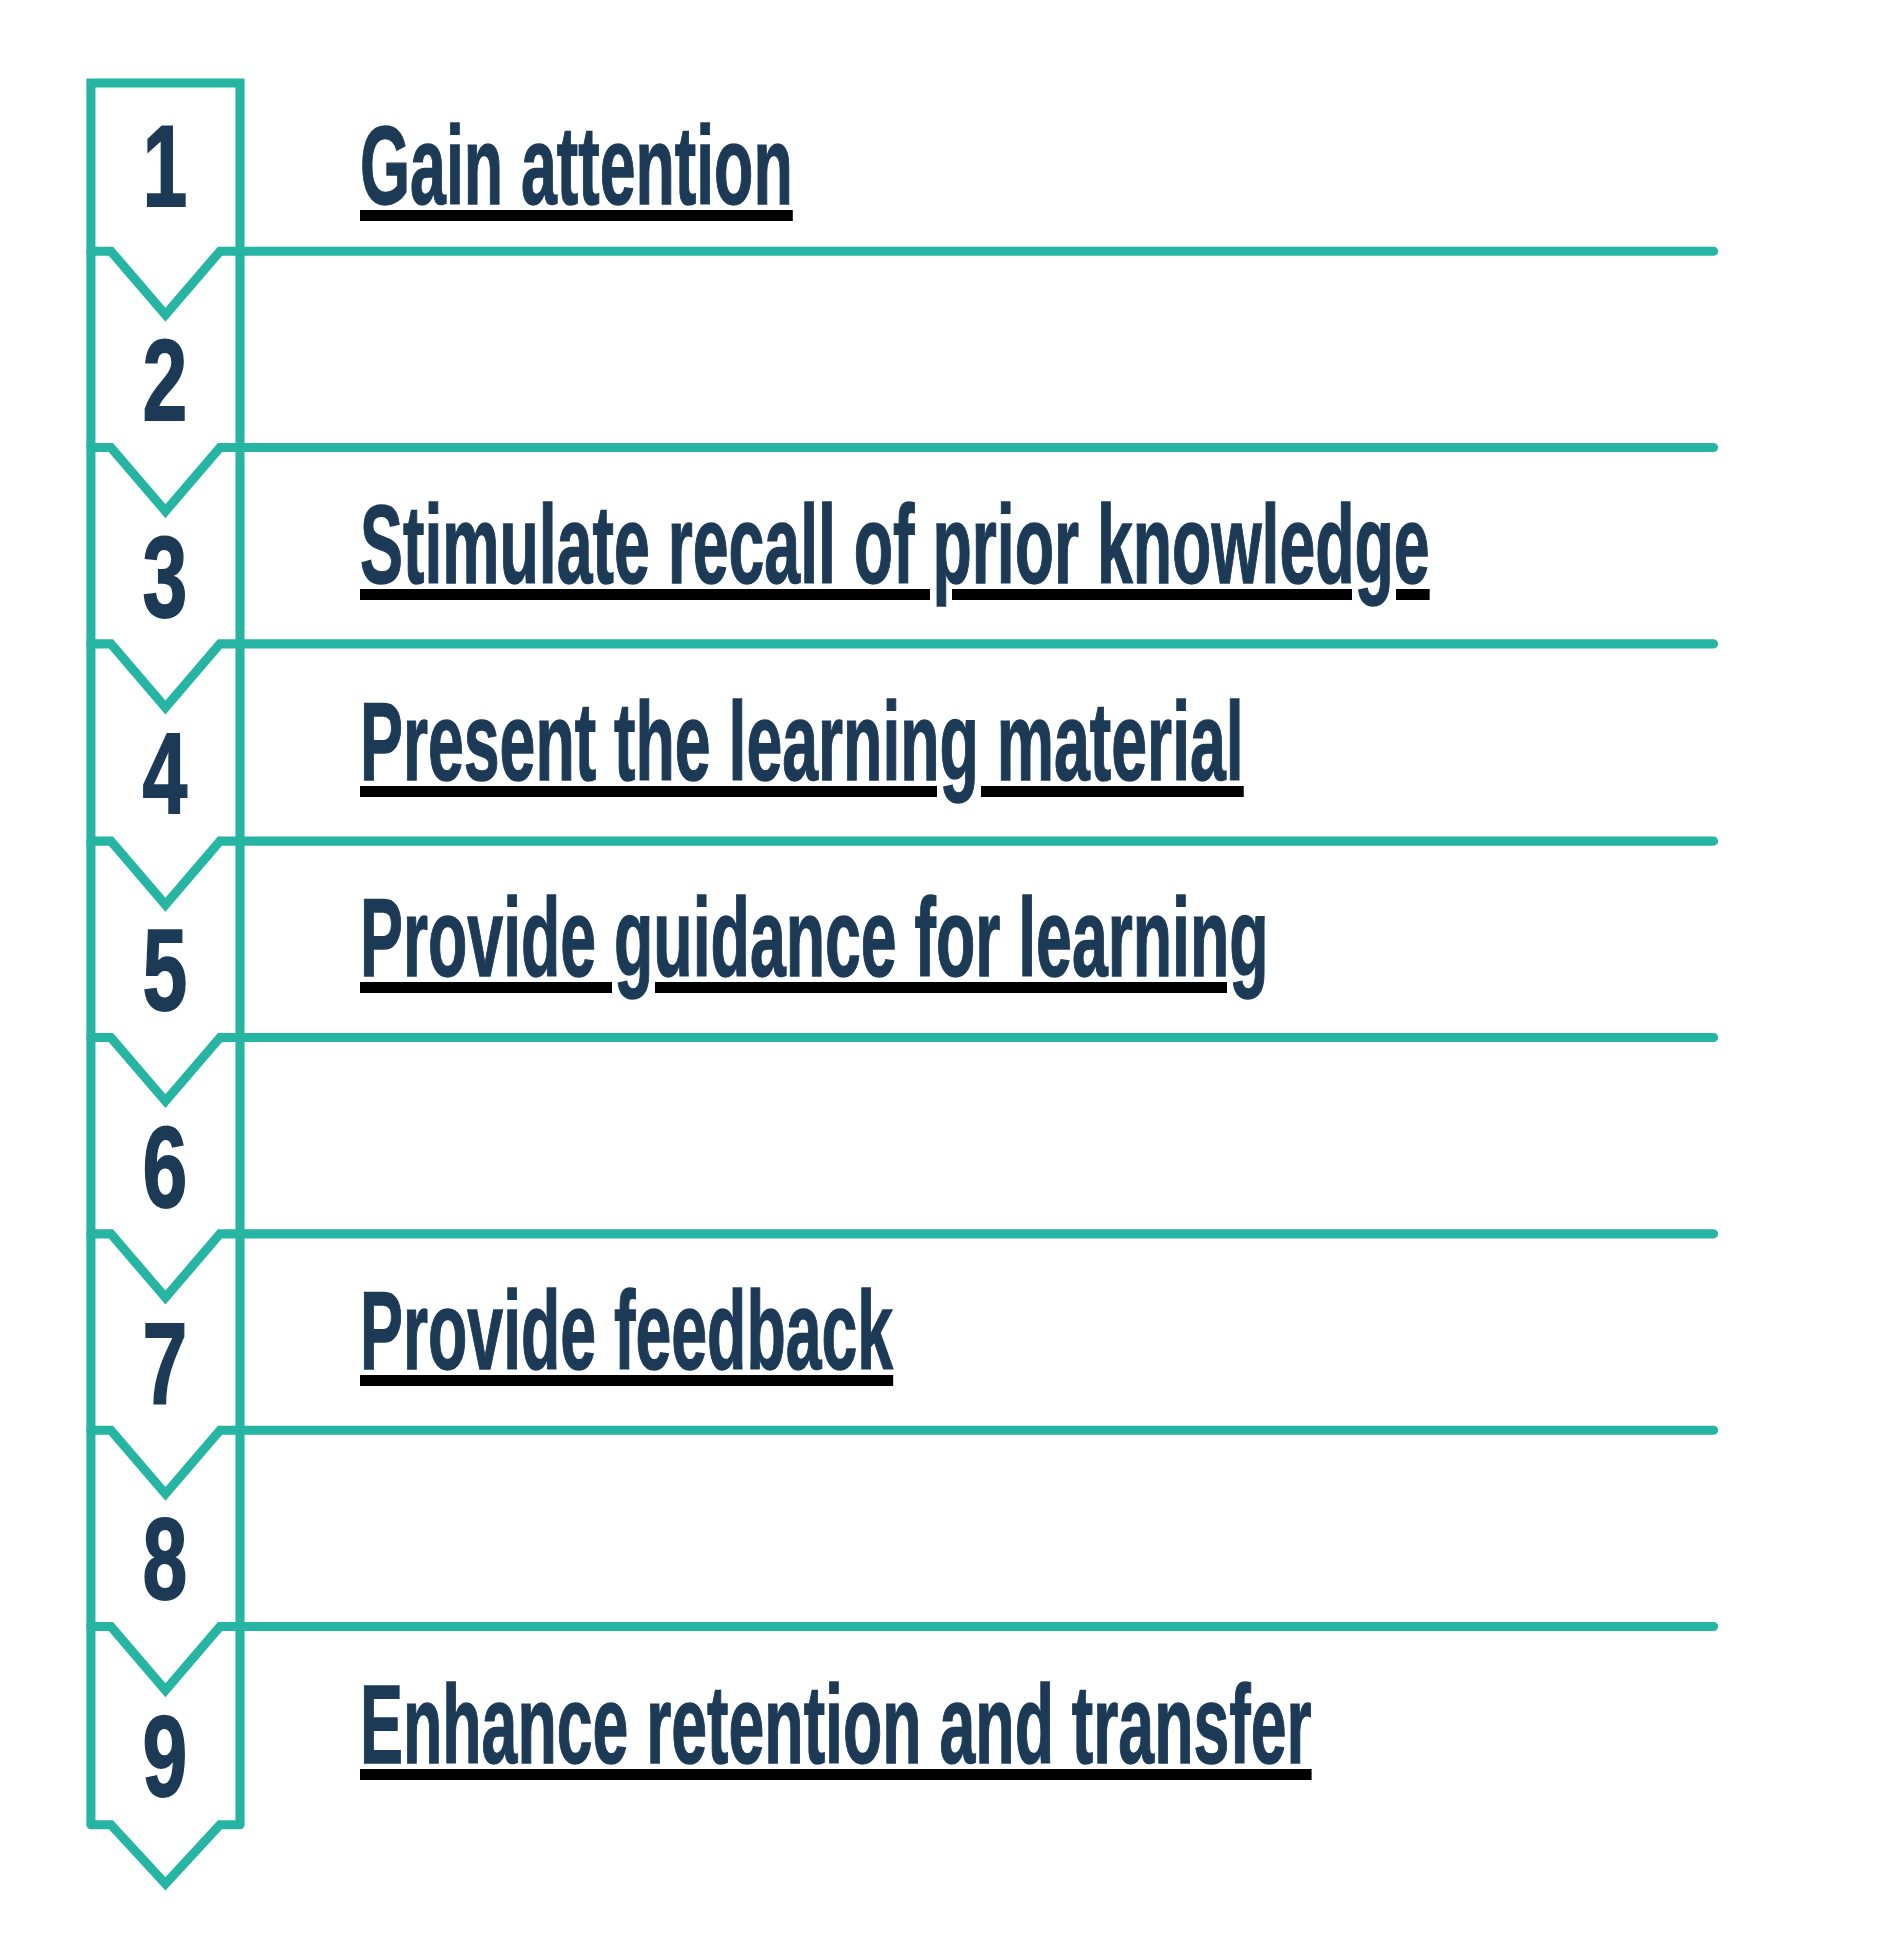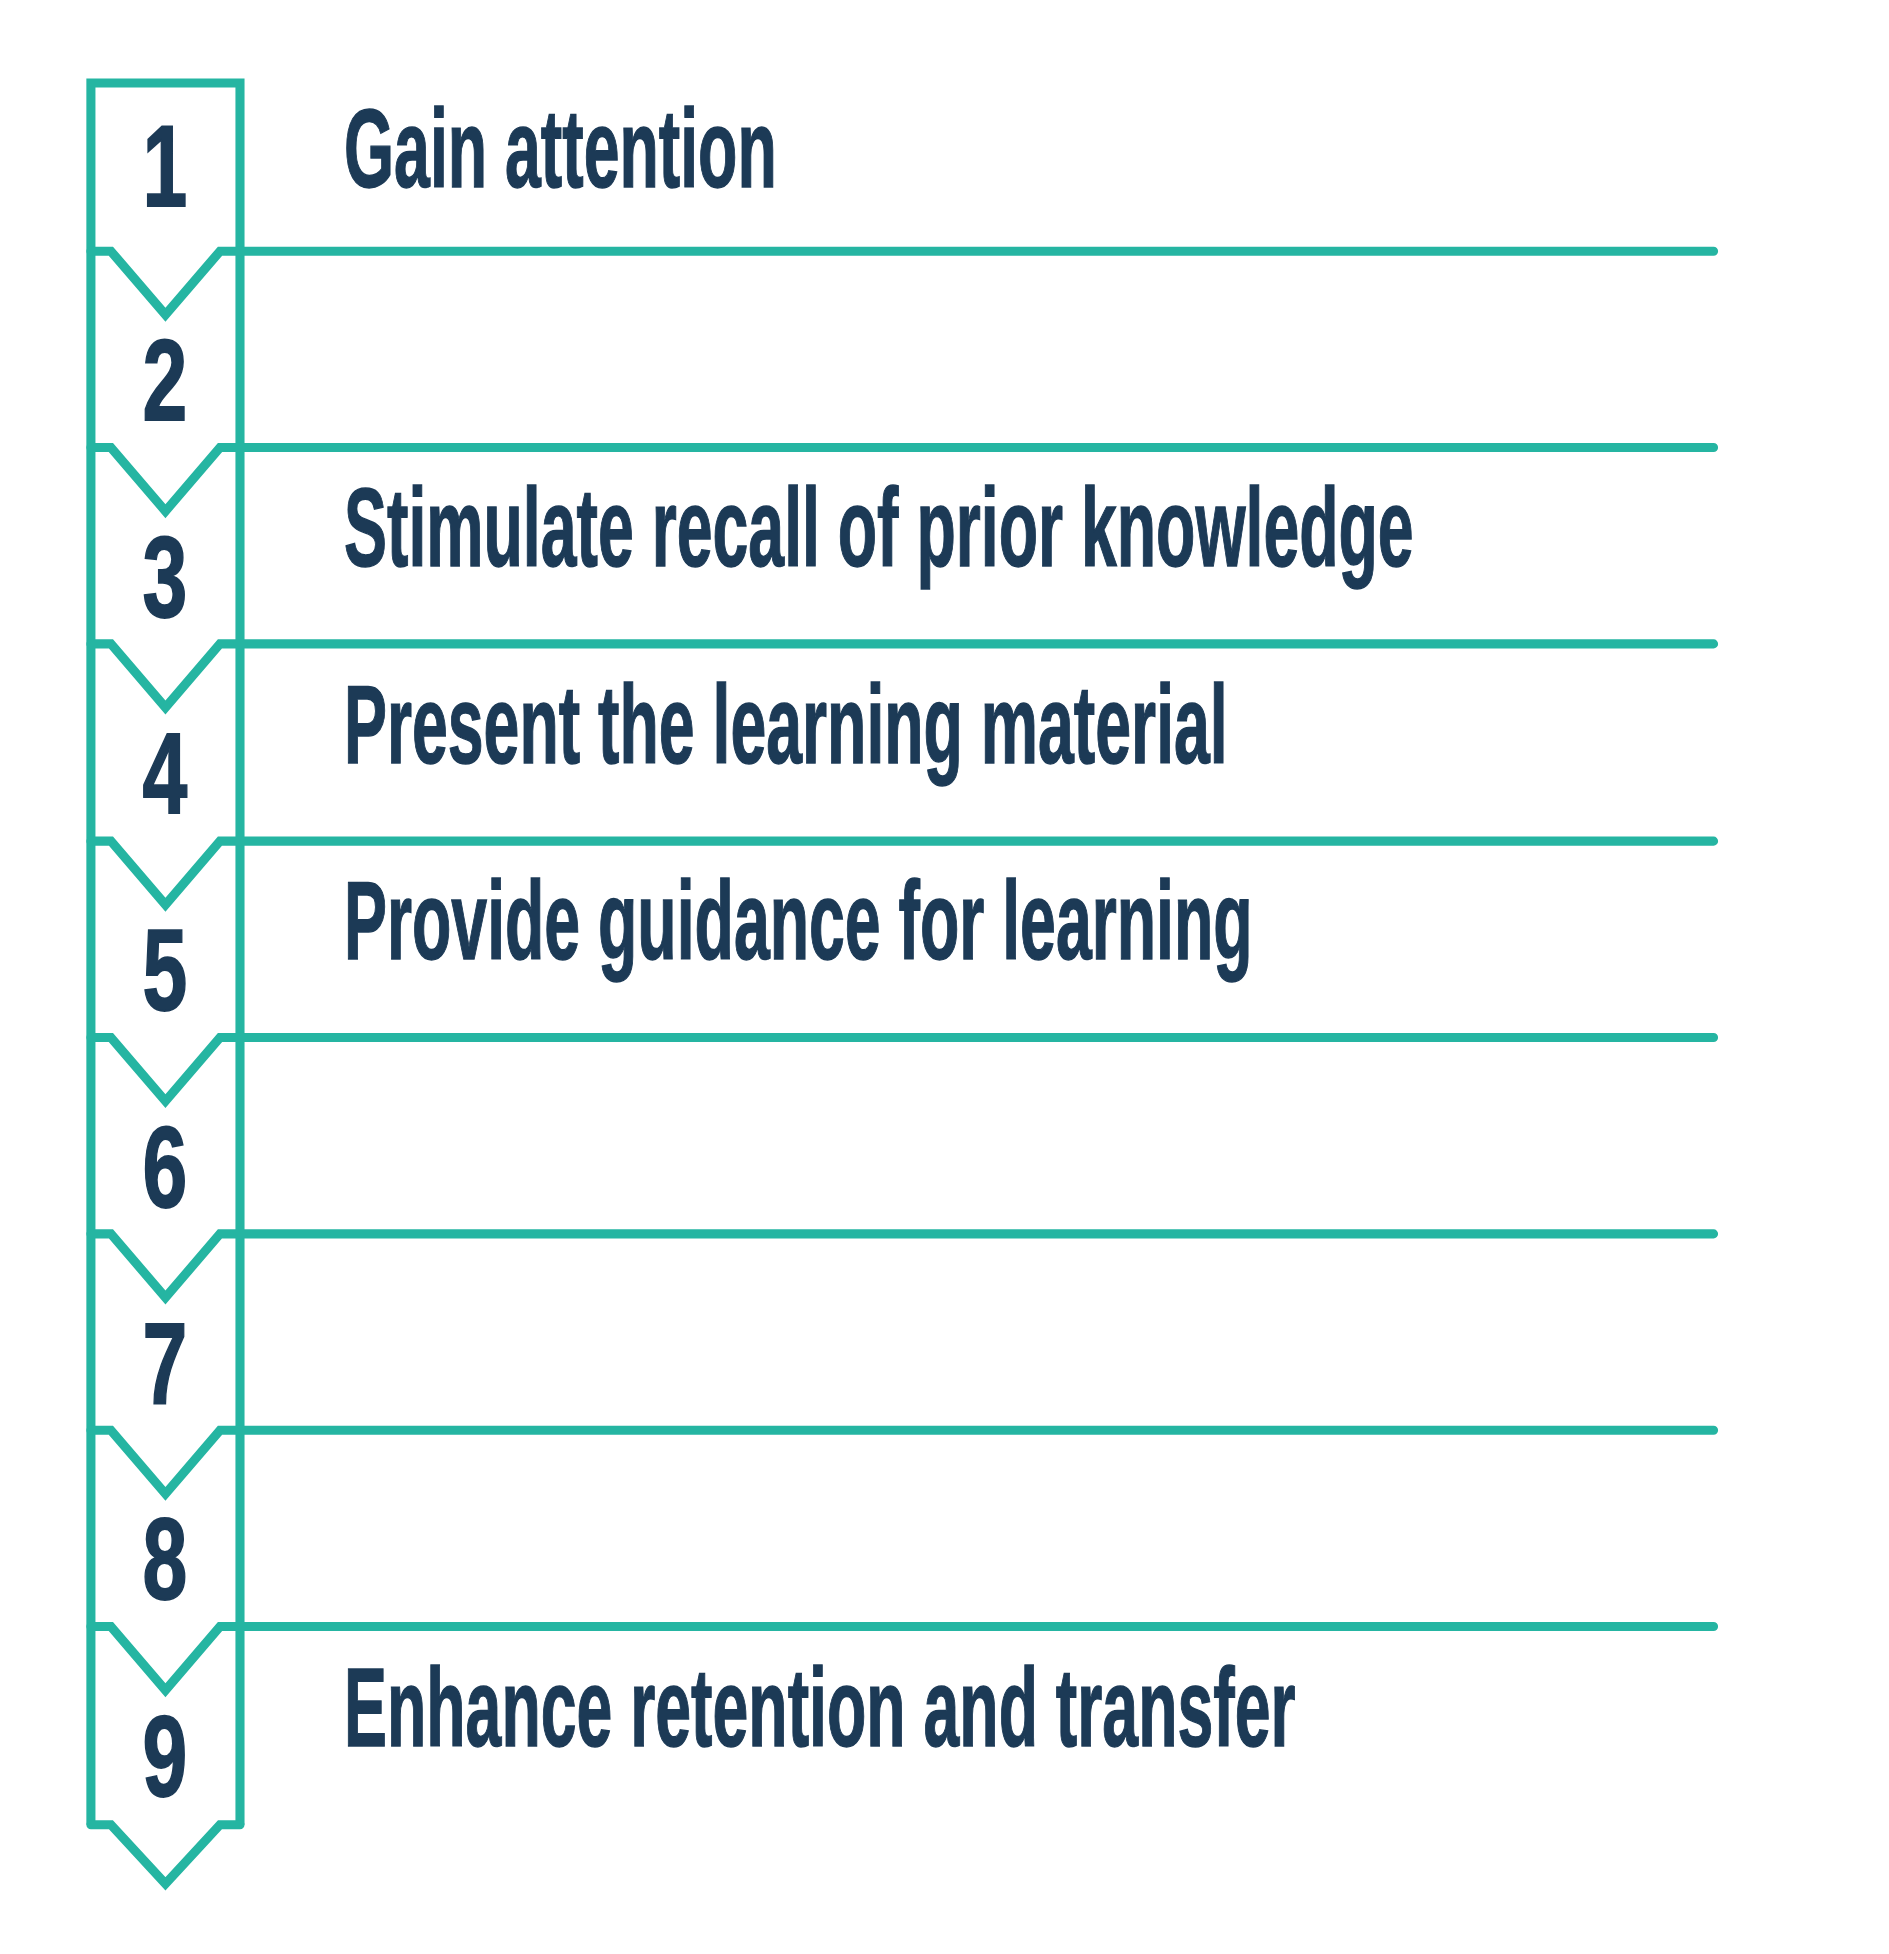--- a/index.html
+++ b/index.html
@@ -44,23 +44,25 @@
     font-weight: 700;
     color: var(--navy, #1c3a56);
     -webkit-text-stroke: 1.8px var(--navy, #1c3a56);
     transform: scaleX(0.70);
     transform-origin: center center;
     line-height: 1;
     white-space: nowrap;
   }
   .label-cell {
     position: absolute;
-    left: 344px;
+    left: 360px;
     height: 145px;
     display: flex;
+    align-items: center;
+    text-decoration: underline;
   }
   .step-label {
     font-size: 111px;
     font-weight: 700;
     color: var(--navy, #1c3a56);
     -webkit-text-stroke: 1.4px var(--navy, #1c3a56);
     transform: scaleX(0.58);
     transform-origin: left center;
     line-height: 1;
     white-space: nowrap;
@@ -120,18 +122,21 @@
     </div>
   <div class="label-cell" style="top:473px">
       <span class="step-label">Stimulate recall of prior knowledge</span>
     </div>
   <div class="label-cell" style="top:670px">
       <span class="step-label">Present the learning material</span>
     </div>
   <div class="label-cell" style="top:866px">
       <span class="step-label">Provide guidance for learning</span>
     </div>
+  <div class="label-cell" style="top:1259px">
+      <span class="step-label">Provide feedback</span>
+    </div>
   <div class="label-cell" style="top:1653px">
       <span class="step-label">Enhance retention and transfer</span>
     </div>
 
 </div>
 
 
 </body></html>

